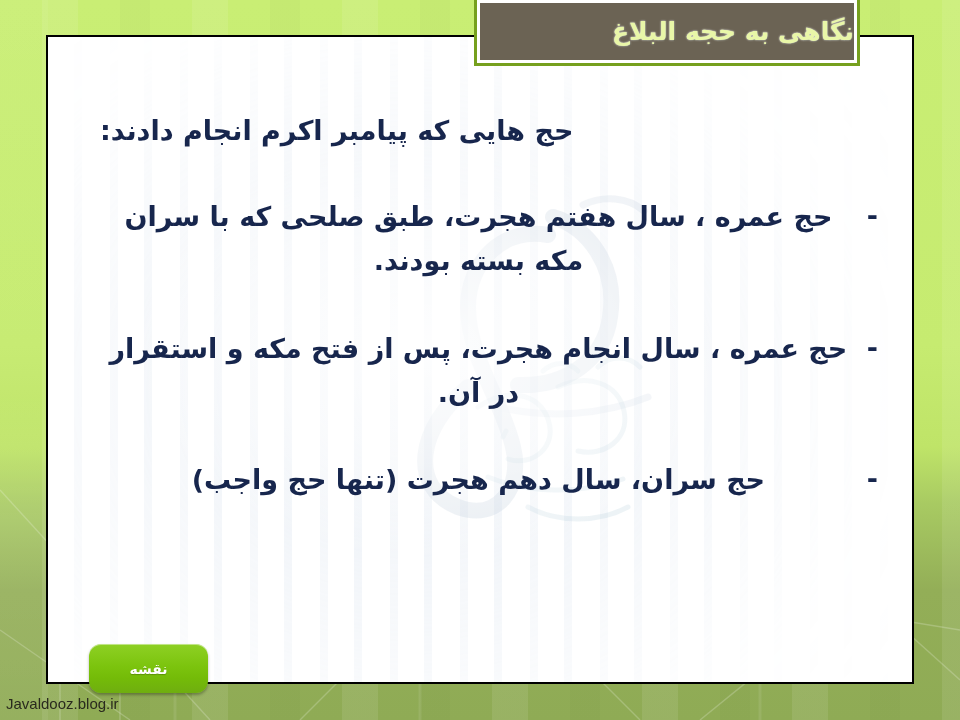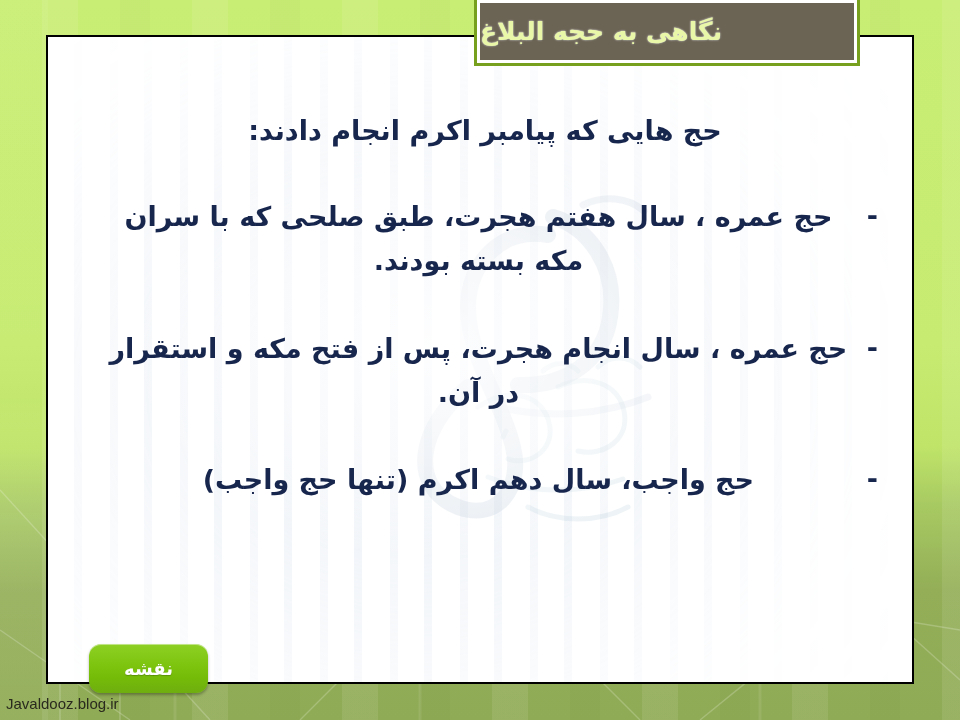--- a/index.html
+++ b/index.html
@@ -142,21 +142,21 @@
     border-top: none;
     box-sizing: border-box;
     padding: 3px;
   }
   #title-plaque-inner {
     width: 100%;
     height: 100%;
     background: #6b6354;
     display: flex;
     align-items: center;
-    justify-content: flex-end;
+    justify-content: flex-start;
     box-sizing: border-box;
   }
   #title-text {
     font-family: "DejaVu Sans", sans-serif;
     font-weight: bold;
     font-size: 25px;
     color: #e9f7a8;
     letter-spacing: 0.5px;
     text-shadow:
       0 0 2px #ffffff,
@@ -179,21 +179,21 @@
     font-family: "DejaVu Sans", sans-serif;
     color: #17264d;
   }
   .heading-line {
     font-size: 27px;
     font-weight: bold;
     line-height: 1.35;
     margin: 0 0 46px 0;
     padding-right: 8px;
     color: #17264d;
-    text-align: center;
+    text-align: left;
   }
   .bullet-row {
     display: flex;
     flex-direction: row;
     align-items: flex-start;
     justify-content: flex-start;
     margin-bottom: 44px;
     direction: rtl;
   }
   .bullet-mark {
@@ -229,21 +229,21 @@
       inset 0 1px 0 rgba(255,255,255,0.45);
     display: flex;
     align-items: center;
     justify-content: center;
     cursor: pointer;
     box-sizing: border-box;
   }
   #map-button-label {
     font-family: "DejaVu Sans", sans-serif;
     font-weight: bold;
-    font-size: 18px;
+    font-size: 14px;
     color: #ffffff;
     direction: rtl;
     text-shadow: 0 1px 1px rgba(0,0,0,0.22);
   }
 
   
   #site-watermark {
     position: absolute;
     left: 6px;
     top: 695px;
@@ -321,21 +321,21 @@
         <div class="bullet-text">حج عمره ، سال هفتم هجرت، طبق صلحی که با سران مکه بسته بودند.</div>
       </div>
 
       <div class="bullet-row">
         <div class="bullet-mark">-</div>
         <div class="bullet-text">حج عمره ، سال انجام هجرت، پس از فتح مکه و استقرار در آن.</div>
       </div>
 
       <div class="bullet-row tight">
         <div class="bullet-mark">-</div>
-        <div class="bullet-text">حج واجب، سال دهم اکرم (تنها حج واجب)</div>
+        <div class="bullet-text">حج سران، سال دهم هجرت (تنها حج واجب)</div>
       </div>
 
     </div>
   </div>
 
   <div id="title-plaque">
     <div id="title-plaque-inner">
       <span id="title-text">نگاهی به حجه البلاغ</span>
     </div>
   </div>

